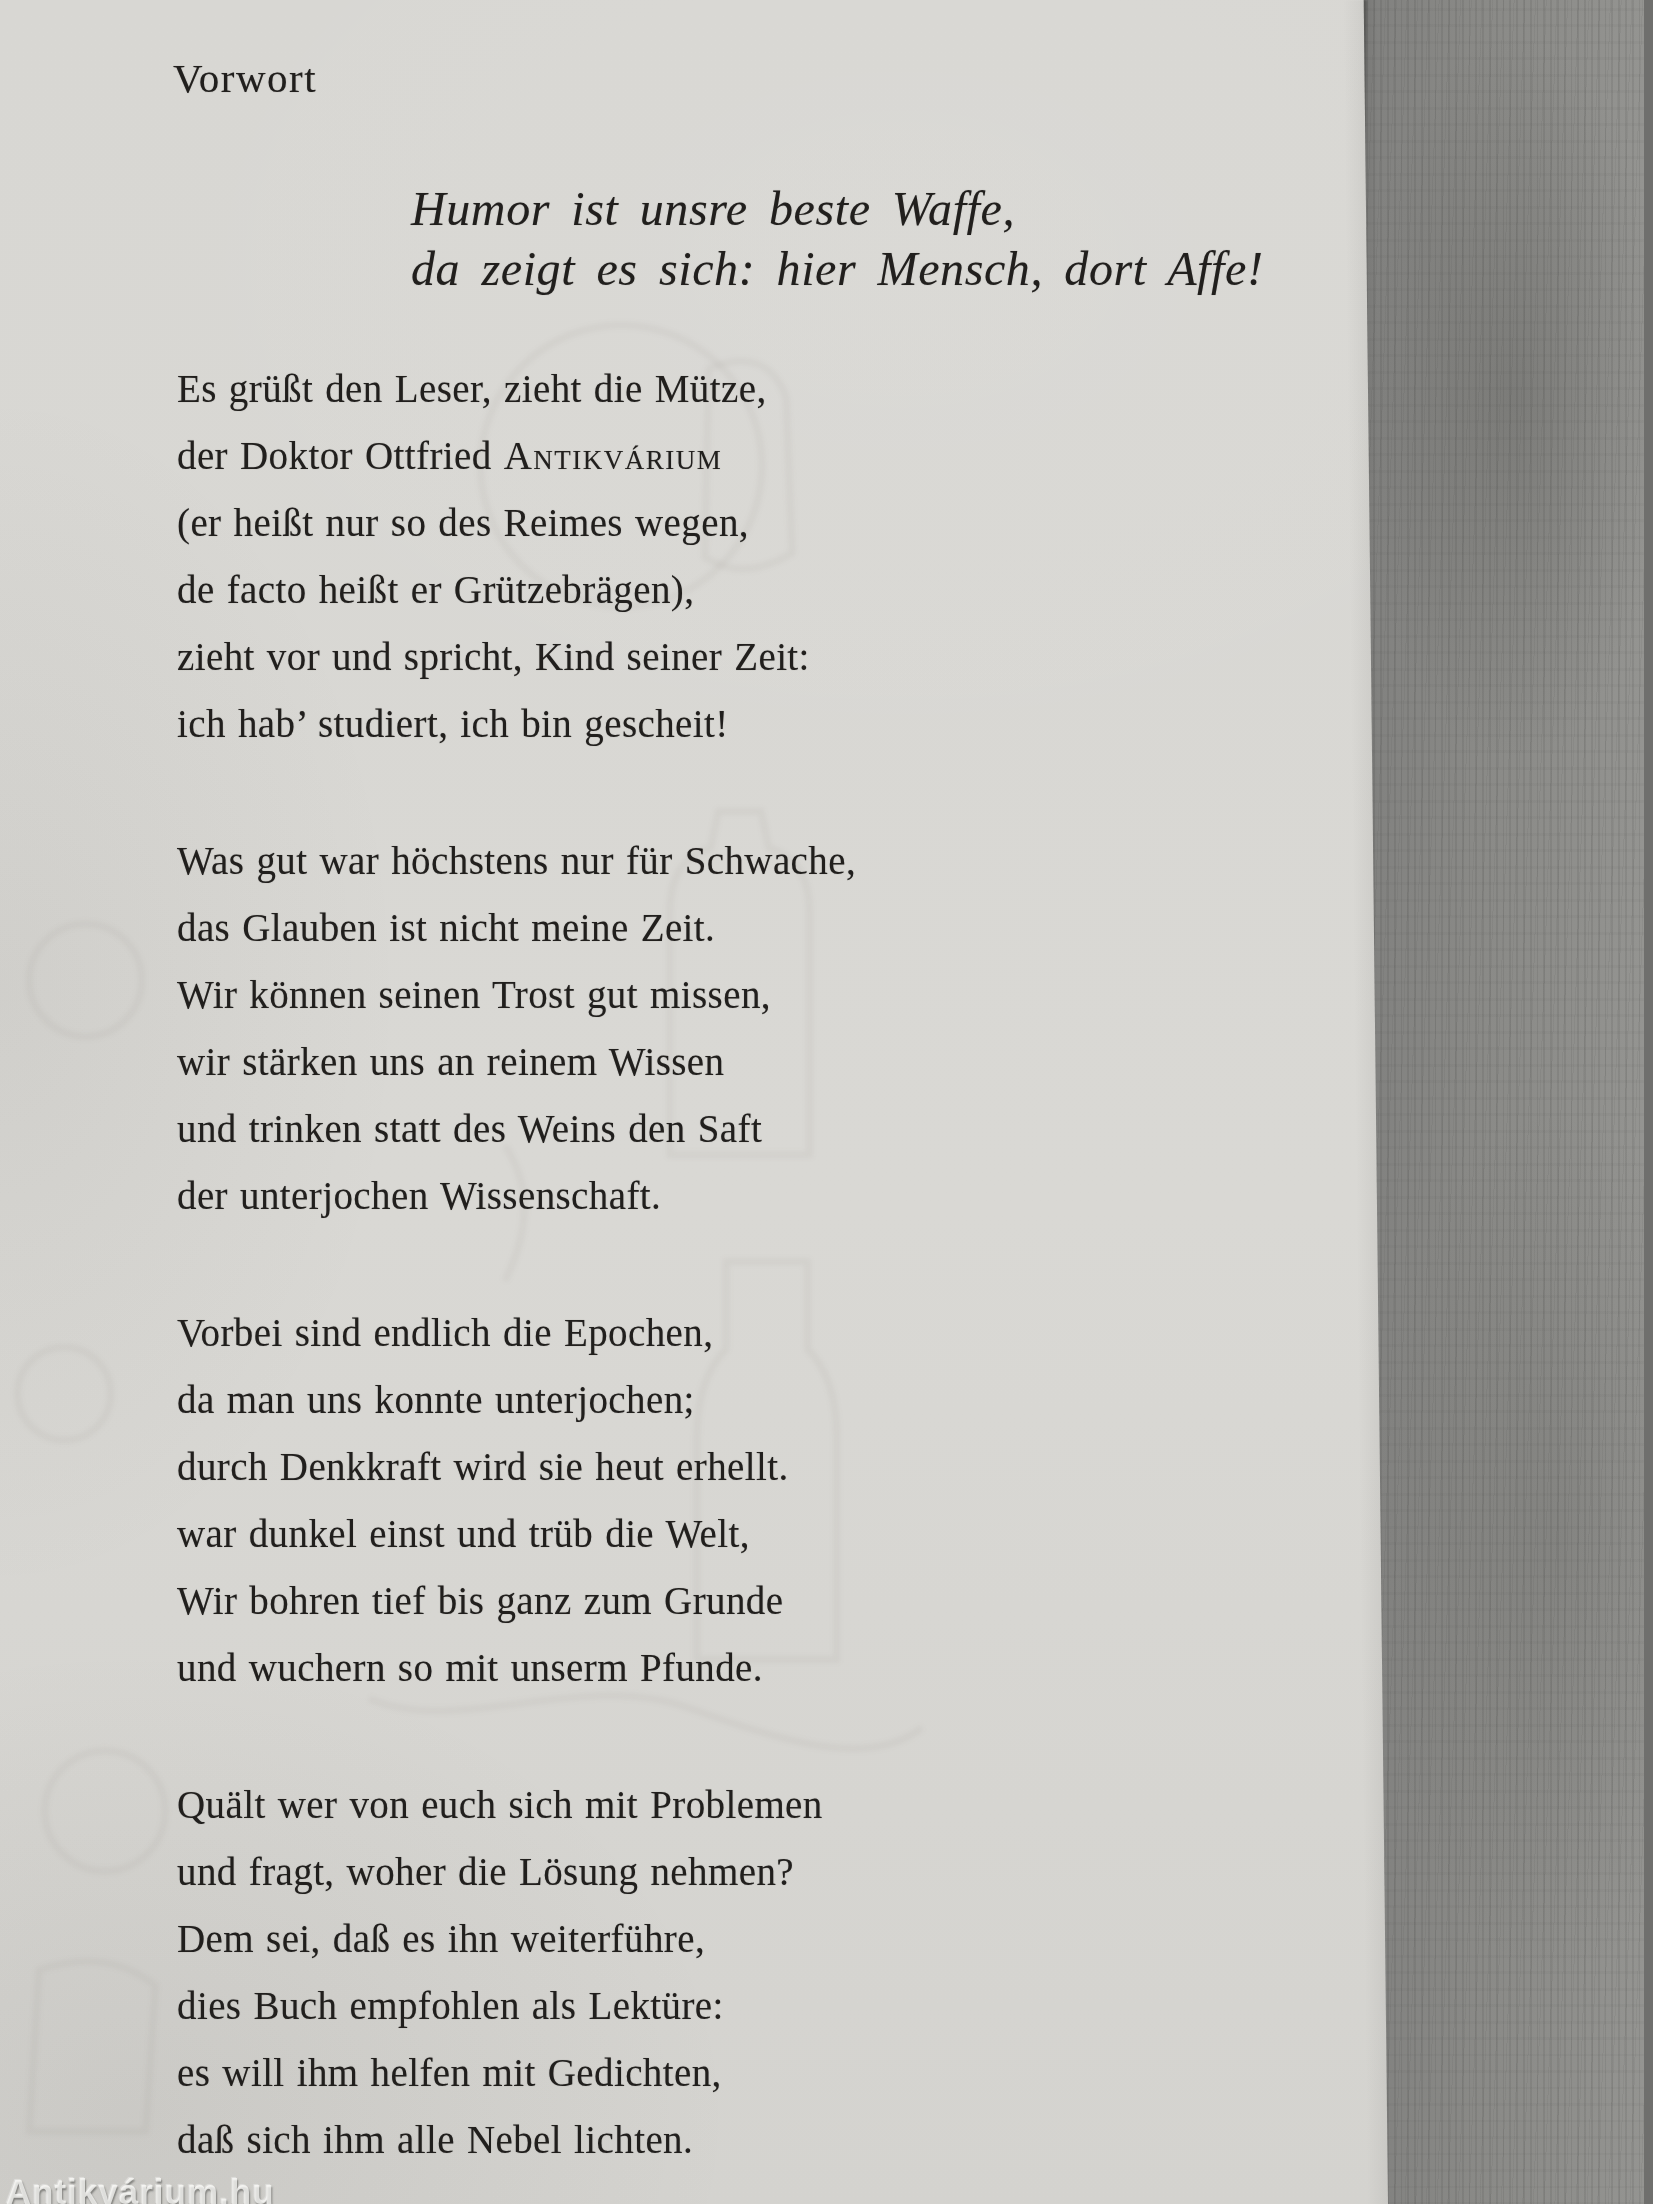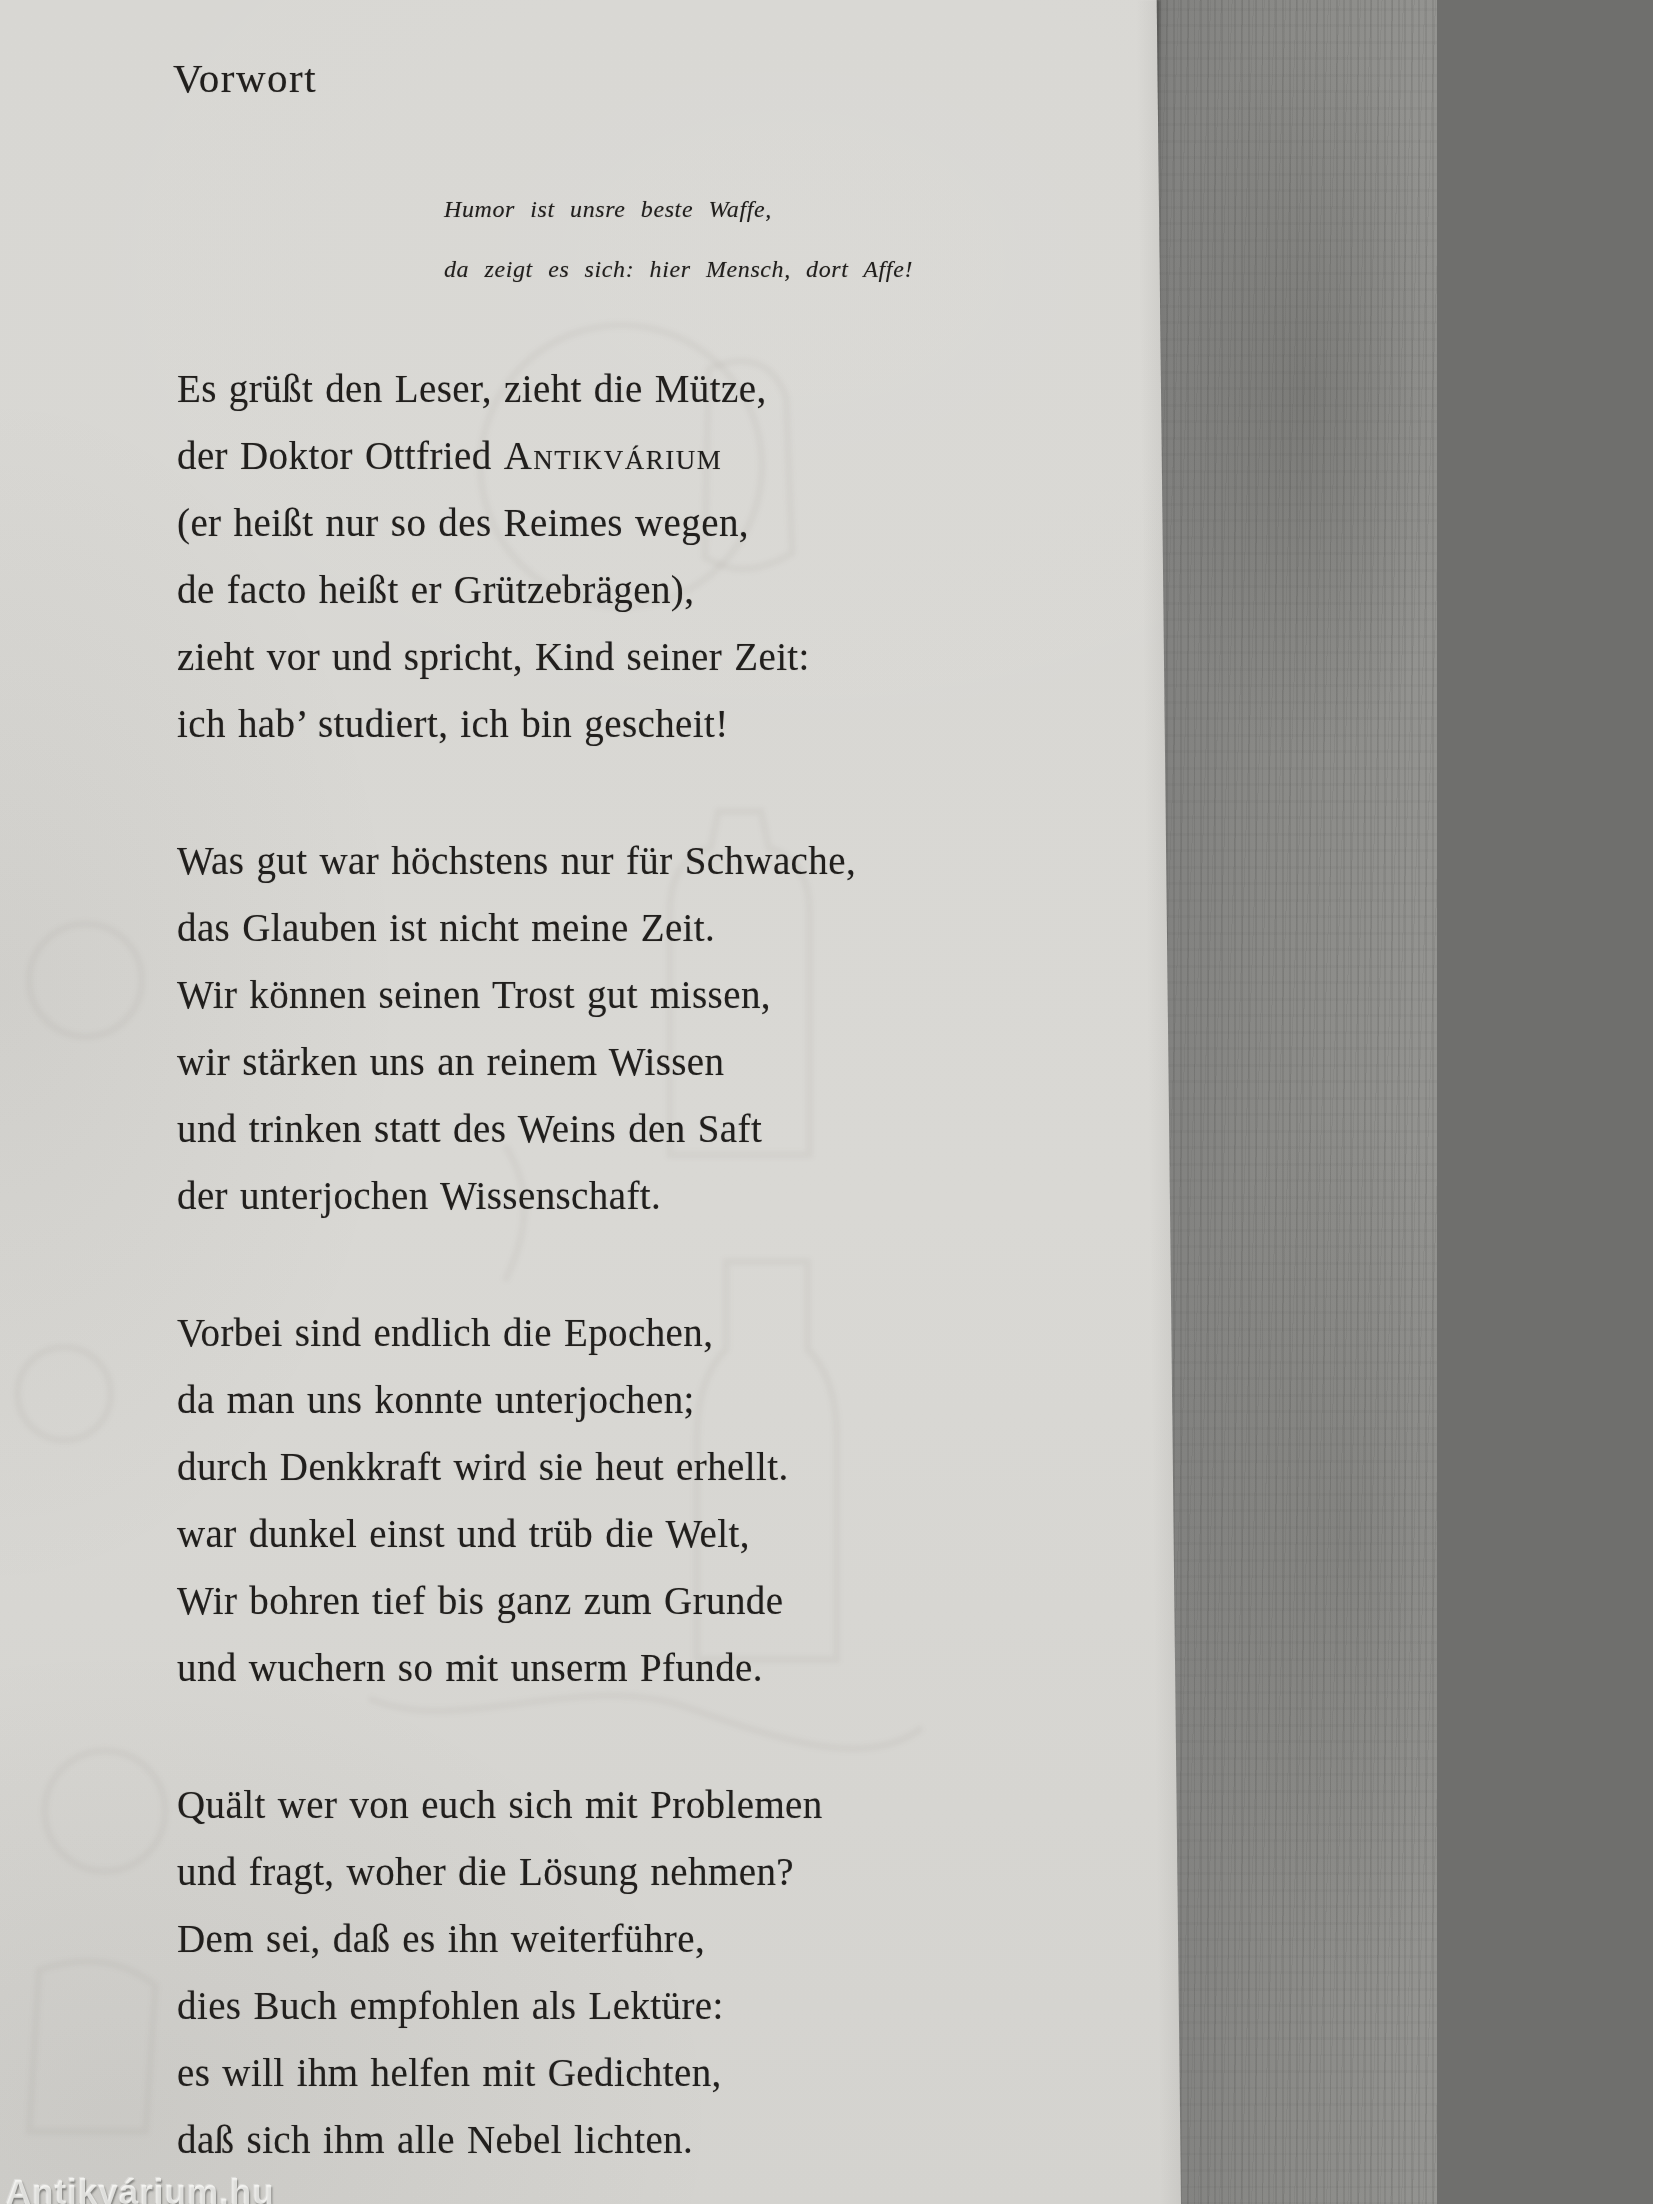--- a/index.html
+++ b/index.html
@@ -8,21 +8,21 @@
   }
   body {
     width: 1654px;
     height: 2205px;
     overflow: hidden;
     background: #6f6f6d;
     font-family: "Liberation Serif", "DejaVu Serif", serif;
   }
   .canvas {
     position: relative;
-    width: 1437px;
+    width: 1644px;
     height: 2205px;
     overflow: hidden;
     background:
       radial-gradient(873px 679px at 8% 96%, rgba(40,38,34,0.06), rgba(0,0,0,0) 70%),
       radial-gradient(582px 873px at 0% 45%, rgba(40,38,34,0.05), rgba(0,0,0,0) 70%),
       radial-gradient(1164px 776px at 55% 12%, rgba(255,255,255,0.05), rgba(0,0,0,0) 75%),
       linear-gradient(180deg, #d8d7d3 0%, #d9d8d4 55%, #d4d3cf 100%);
     color: #211f1d;
   }
   
@@ -42,26 +42,25 @@
     font-weight: normal;
     letter-spacing: 1.5px;
     line-height: 47px;
     text-shadow: 0 0 1px rgba(30,28,26,0.4);
   }
   .epigraph {
     position: absolute;
     left: 411px;
     top: 179px;
     font-style: italic;
-    font-size: 24px;
+    font-size: 48px;
     line-height: 60px;
     letter-spacing: 0.6px;
     word-spacing: 8.7px;
     text-shadow: 0 0 1px rgba(30,28,26,0.35);
-    margin-left: 33px;
   }
   .poem {
     position: absolute;
     left: 177px;
     top: 355px;
     font-size: 39px;
     line-height: 67px;
     letter-spacing: 0.4px;
     word-spacing: 1.9px;
     text-shadow: 0 0 1px rgba(30,28,26,0.35);

